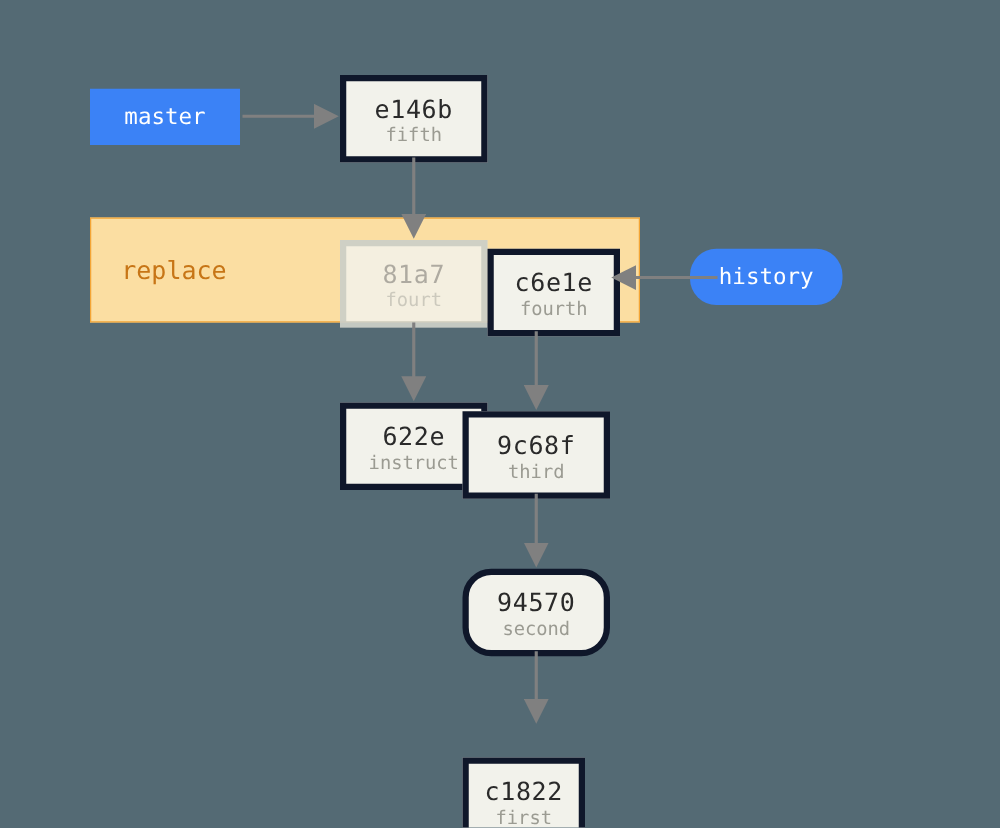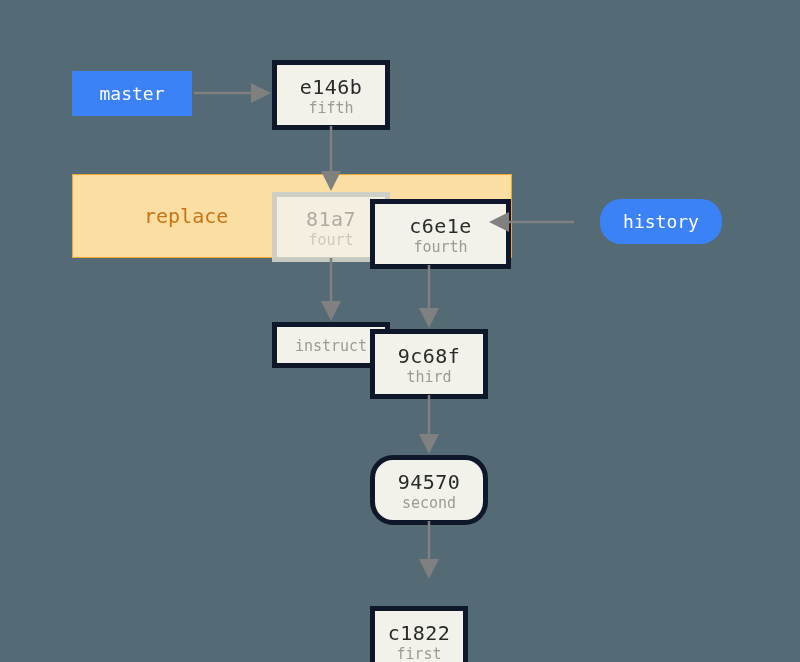--- a/index.html
+++ b/index.html
@@ -56,47 +56,48 @@
   svg.arrows {
     position: absolute;
     left: 0; top: 0;
     width: 800px; height: 662px;
     pointer-events: none;
   }
 </style>
 </head>
 <body>
 
-<div class="replace-box" style="left:72px; top:174px; width:440px; height:84px;padding-left:47px;">
+<div class="replace-box" style="left:72px; top:174px; width:440px; height:84px;">
   <span class="replace-label">replace</span>
 </div>
 
 <div class="ref" style="left:72px; top:71px; width:120px; height:45px;">
   <span>master</span>
 </div>
-<div class="ref" style="left:600px; top:199px; width:122px; height:45px;border-radius:21px;">
+<div class="ref" style="left:552px; top:199px; width:122px; height:45px;border-radius:21px;">
   <span>history</span>
 </div>
 
 <div class="commit" style="left:272px; top:60px; width:118px;">
   <div class="hash">e146b</div>
   <div class="msg">fifth</div>
 </div>
 
 <div class="commit faded" style="left:272px; top:192px; width:118px;">
   <div class="hash">81a7</div>
   <div class="msg">fourt</div>
 </div>
 
-<div class="commit" style="left:370px; top:199px; width:141px;">
+<div class="commit" style="left:390px; top:199px; width:106px;">
   <div class="hash">c6e1e</div>
   <div class="msg">fourth</div>
 </div>
 
 <div class="commit" style="left:272px; top:322px; width:118px;">
+  <div class="hash">622e</div>
   <div class="msg">instruct</div>
 </div>
 
 <div class="commit" style="left:370px; top:329px; width:118px;">
   <div class="hash">9c68f</div>
   <div class="msg">third</div>
 </div>
 
 <div class="commit" style="left:370px; top:455px; width:118px;border-radius:23px;">
   <div class="hash">94570</div>

